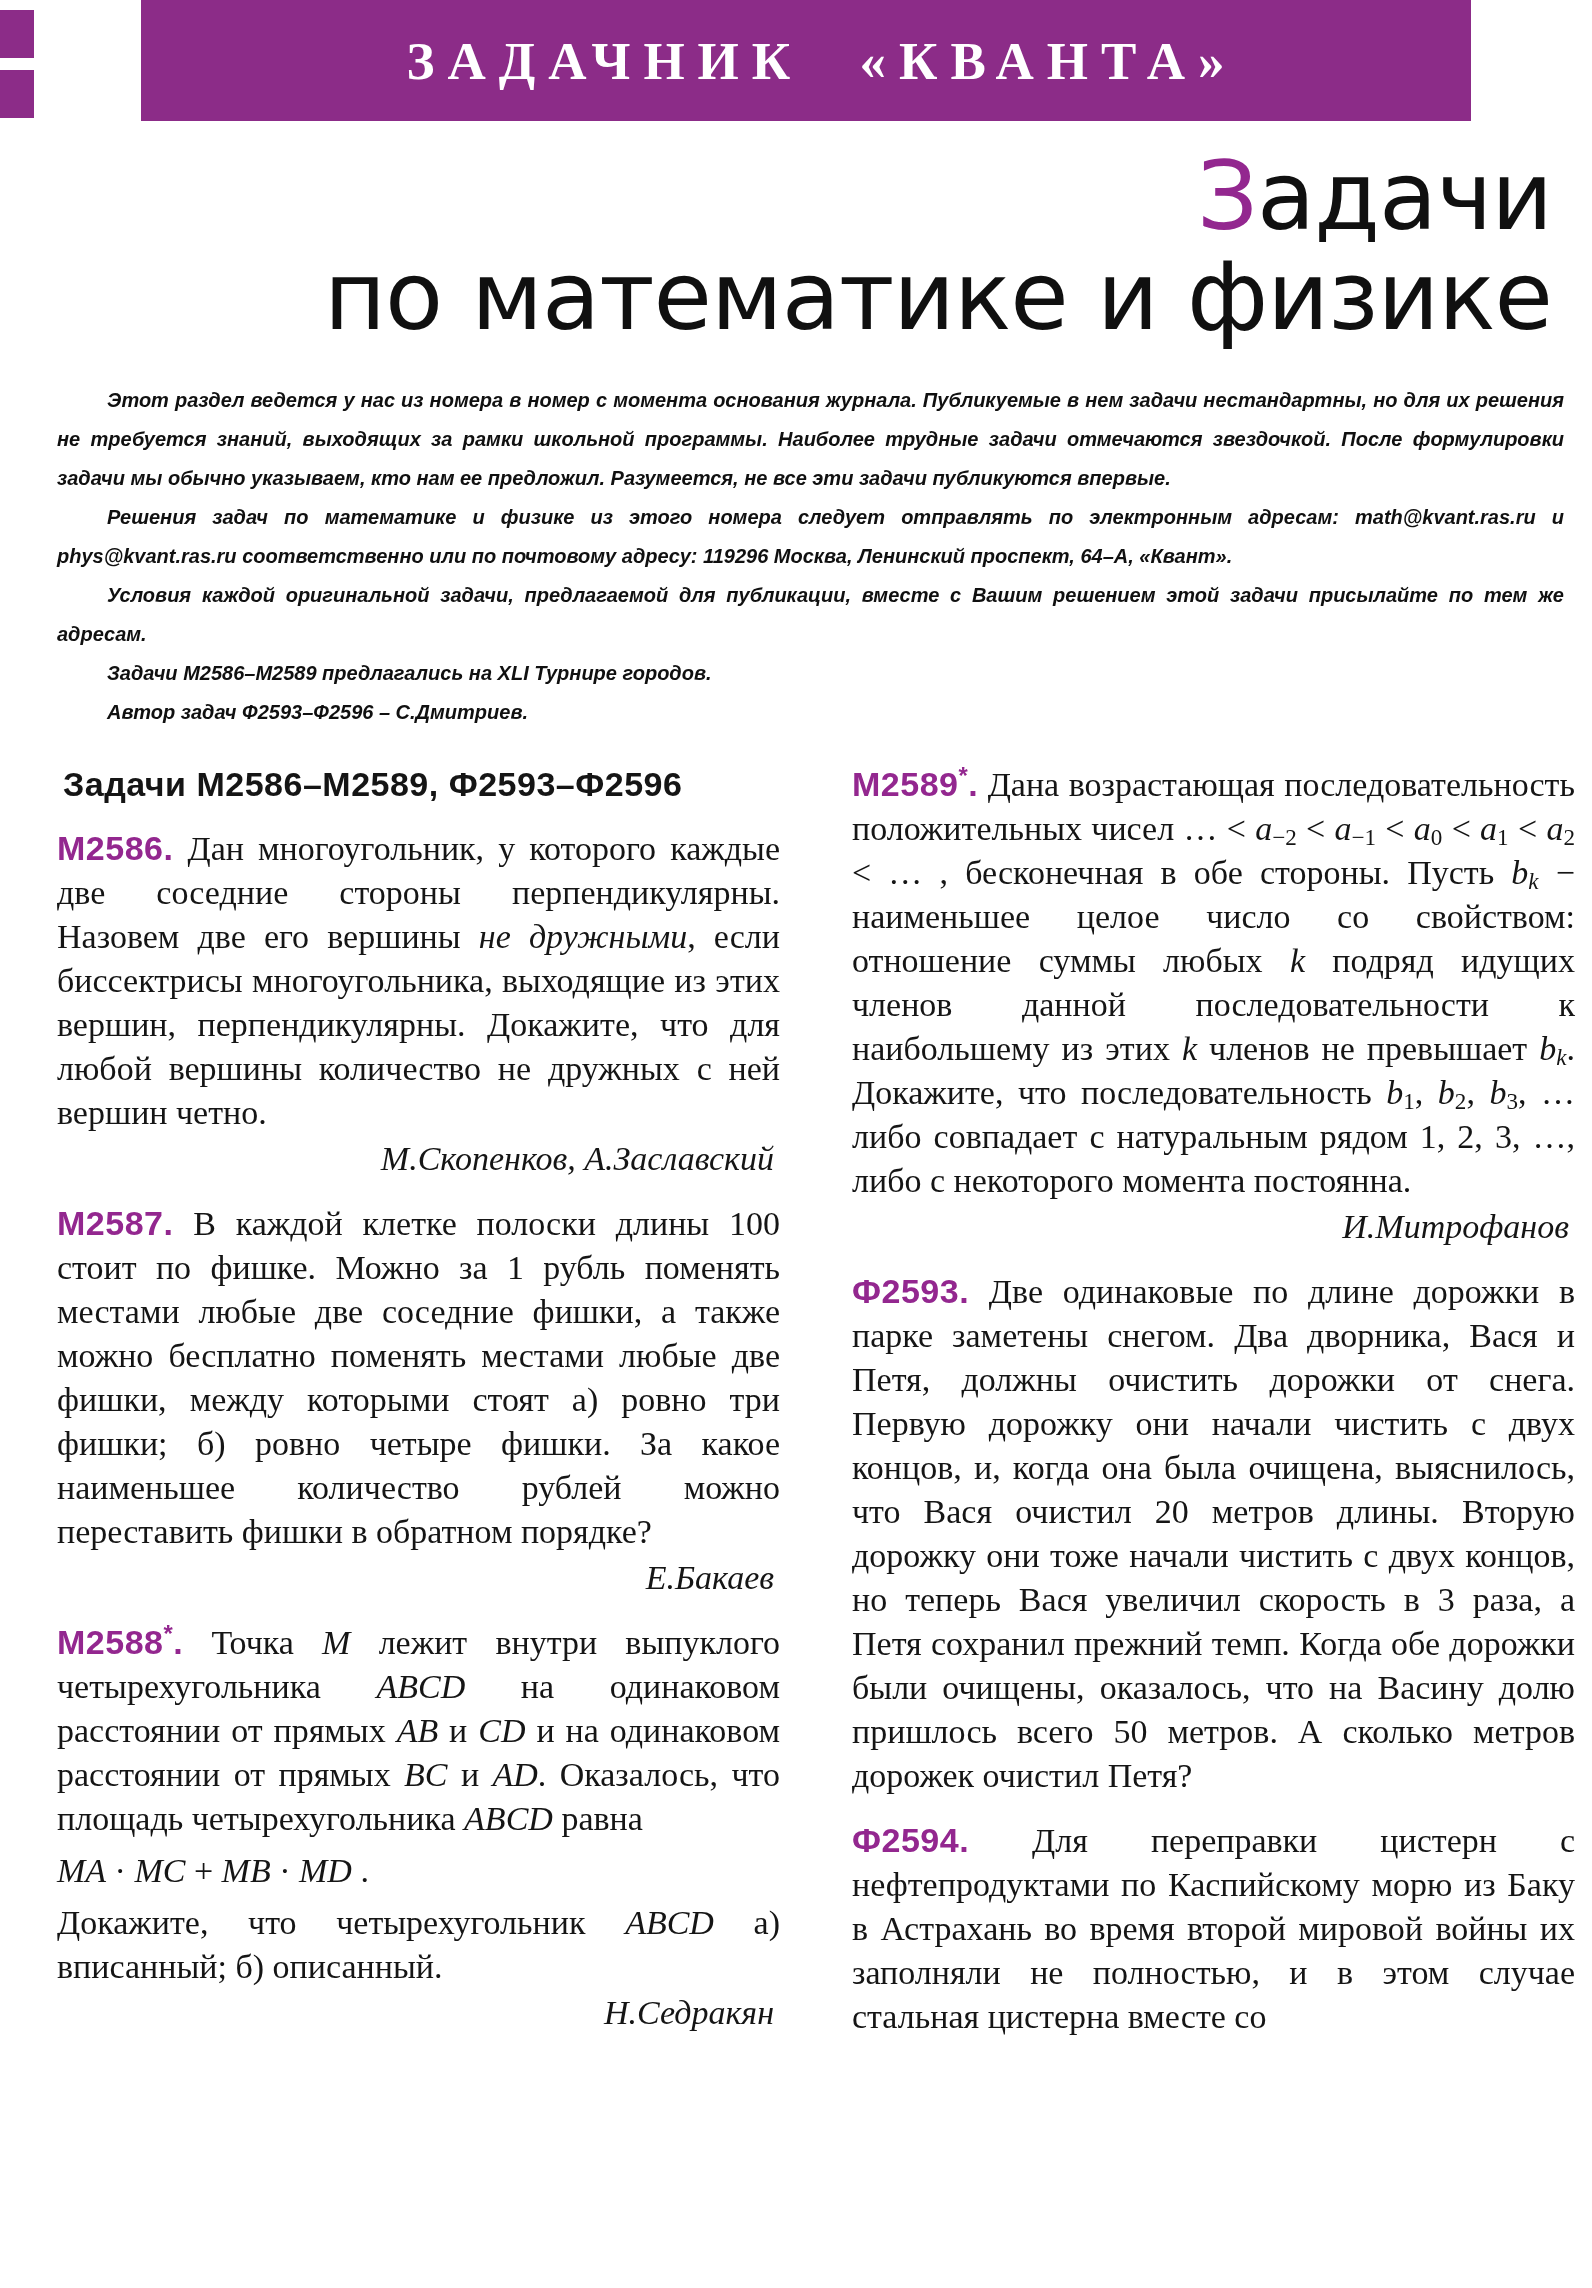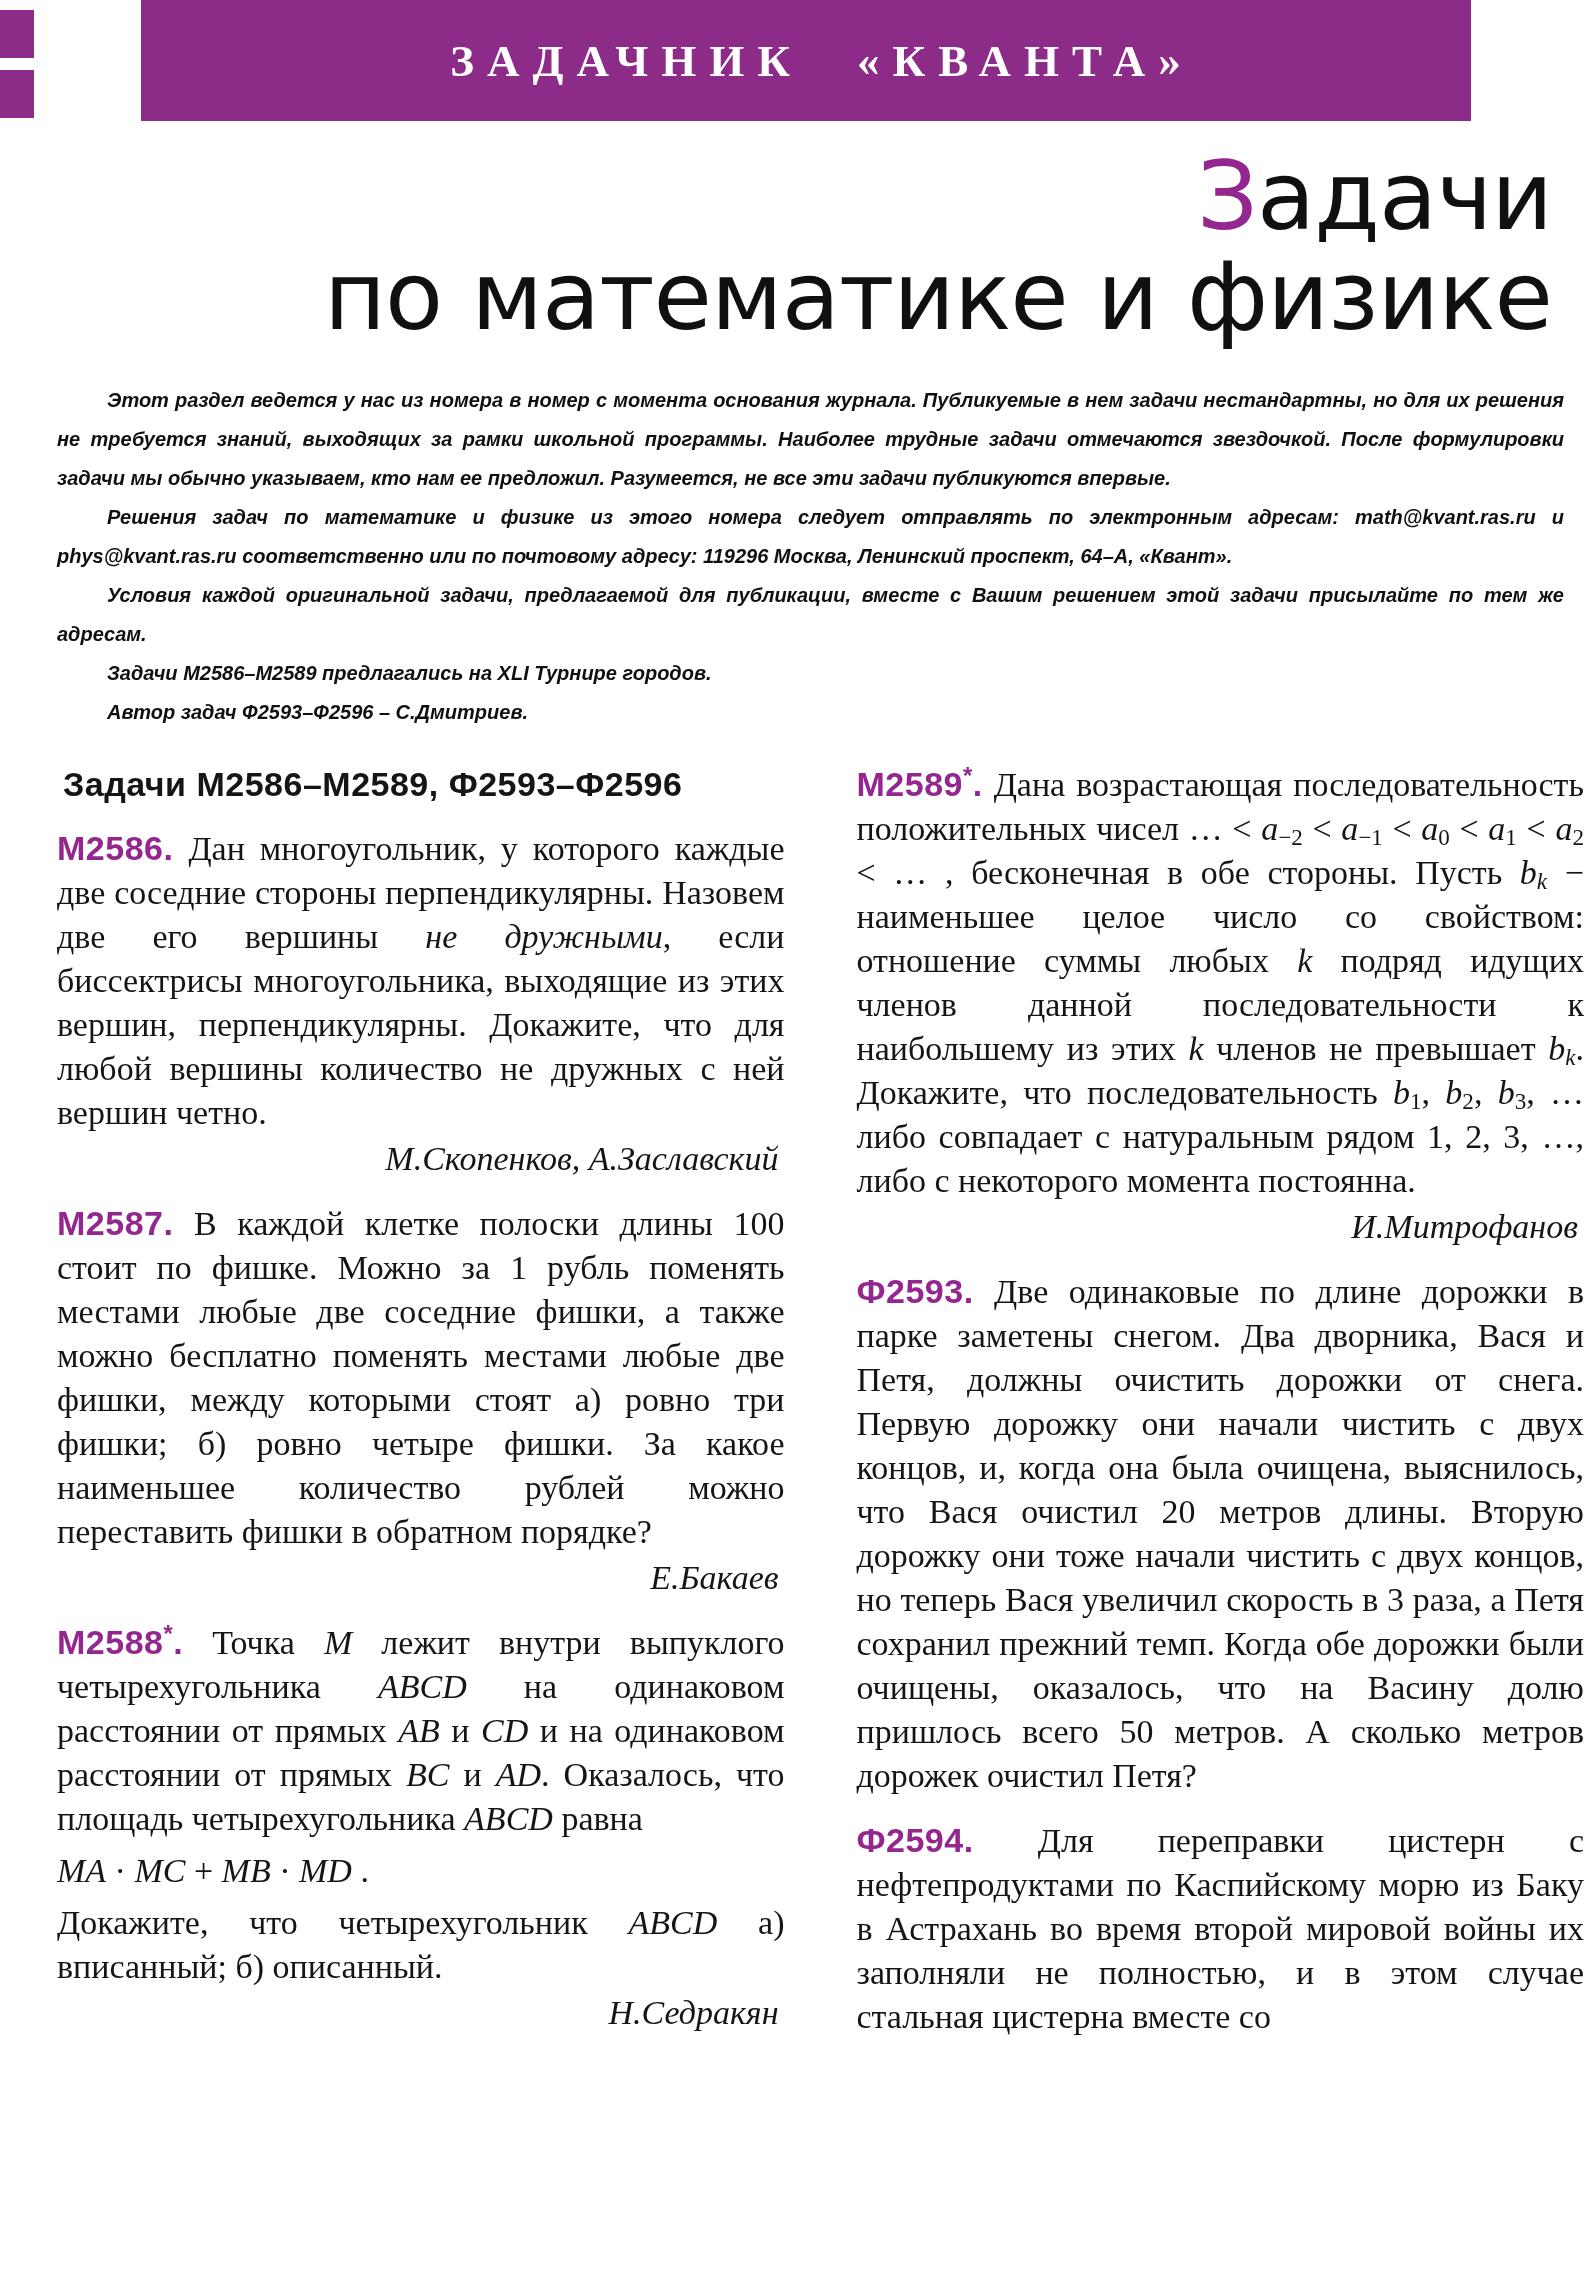--- a/index.html
+++ b/index.html
@@ -8,33 +8,33 @@
   body { background:#ffffff; color:var(--ink); font-family:"Liberation Serif", serif; }
   .page { position:relative; width:1592px; height:2289px; overflow:hidden; background:#fff; }
 
   .edge-mark { position:absolute; left:0; width:34px; background:var(--band); }
   .edge-mark.m1 { top:10px; height:48px; }
   .edge-mark.m2 { top:70px; height:48px; }
 
   .band { margin-left:141px; width:1330px; height:121px; background:var(--band);
           display:flex; align-items:center; justify-content:center; }
   .band-title { color:#ffffff; font-family:"Liberation Serif", serif; font-weight:bold;
-                font-size:45px; letter-spacing:13px; word-spacing:30px; white-space:nowrap;margin-left:32px; }
+                font-size:53px; letter-spacing:13px; word-spacing:30px; white-space:nowrap;margin-left:32px; }
 
   .page-title { margin:26px 40px 0 57px; text-align:right;
                 font-family:"DejaVu Sans", sans-serif; font-weight:normal;
                 font-size:95px; line-height:1.05; letter-spacing:-1px; color:#101010; }
   .accent { color:var(--accent); }
 
   .intro { margin:34px 28px 0 57px; font-family:"Liberation Sans", sans-serif;
            font-weight:bold; font-style:italic; font-size:20px; line-height:39px;
            text-align:justify; color:#101010; }
   .intro p { text-indent:50px; }
 
-  .cols { display:flex; gap:72px; margin:30px 8px 0 57px; }
+  .cols { display:flex; gap:72px; margin:30px 17px 0 57px; }
   .col { flex:1 1 0; font-size:34px; line-height:44px; text-align:justify; }
 
   .list-header { font-family:"Liberation Sans", sans-serif; font-weight:bold;
                  font-size:34px; letter-spacing:0.5px; margin:0 0 20px 6px; text-align:left; }
 
   .problem + .problem { margin-top:20px; }
   .plabel { font-family:"Liberation Sans", sans-serif; font-weight:bold;
             color:var(--accent); letter-spacing:0.5px; }
   sup.star { font-weight:bold; color:var(--accent); font-size:0.7em; line-height:0; }
   .author { text-align:right; font-style:italic; margin-top:2px; padding-right:6px; }

